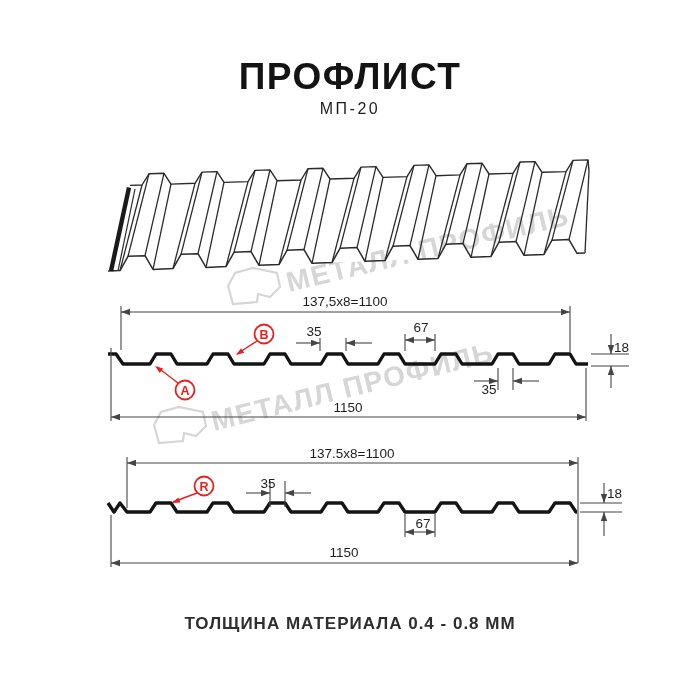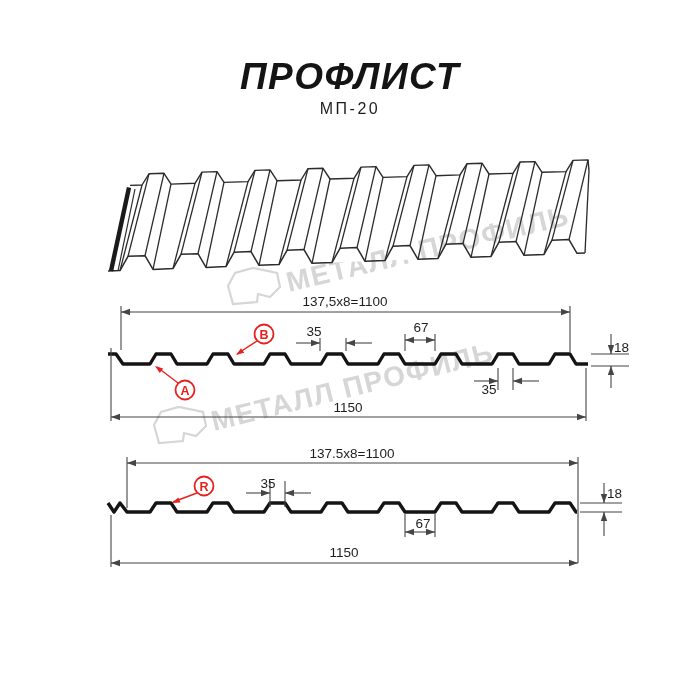--- a/index.html
+++ b/index.html
@@ -1,19 +1,19 @@
 <!DOCTYPE html>
 <html><head>
 <meta charset="utf-8">
 <style>
   html,body{margin:0;padding:0;background:#fff;}
   .page{position:relative;width:700px;height:700px;background:#fff;overflow:hidden;
         font-family:"Liberation Sans", sans-serif;}
   .cline{position:absolute;left:0;width:100%;text-align:center;}
-  .title{top:56px;font-size:37px;font-weight:800;letter-spacing:1.5px;color:#141414;font-style:italic;}
+  .title{top:56px;font-size:37px;font-weight:800;letter-spacing:1.5px;color:#141414;}
   .subtitle{top:100px;font-size:16px;font-weight:400;letter-spacing:2.5px;color:#1d1d1d;}
   .footer{top:614px;font-size:17px;font-weight:600;letter-spacing:1px;color:#2e2e2e;}
   svg{position:absolute;left:0;top:0;}
   text.dim{font-family:"Liberation Sans",sans-serif;font-size:13.5px;fill:#1e1e1e;}
   text.redlbl{font-family:"Liberation Sans",sans-serif;font-size:12.5px;font-weight:700;}
   text.wm{font-family:"Liberation Sans",sans-serif;font-size:28px;font-weight:700;letter-spacing:1.5px;}
 </style>
 </head>
 <body>
 
@@ -168,13 +168,14 @@
       <text class="dim" x="344" y="557" text-anchor="middle">1150</text>
       <g id="d2-red">
         <circle cx="204" cy="486" r="9.5" fill="#fff" stroke="#e7211d" stroke-width="1.8"></circle>
         <text class="redlbl" x="204" y="490.5" text-anchor="middle" fill="#e7211d">R</text>
       <line x1="197" y1="493" x2="173" y2="502" stroke="#e7211d" stroke-width="1.4"></line>
           <polygon points="172,503 178.36857237496974,497.4070324598857 180.46636929809887,502.5992620454597" fill="#e7211d"></polygon>
         </g>
     </g>
   </svg>
 
+  <div class="cline footer">ТОЛЩИНА МАТЕРИАЛА 0.4 - 0.8 ММ</div>
 </div>
 
 </body></html>

